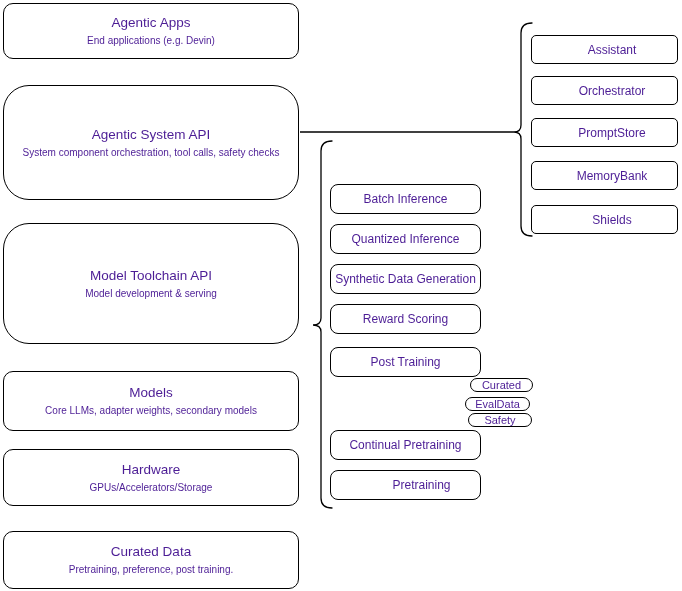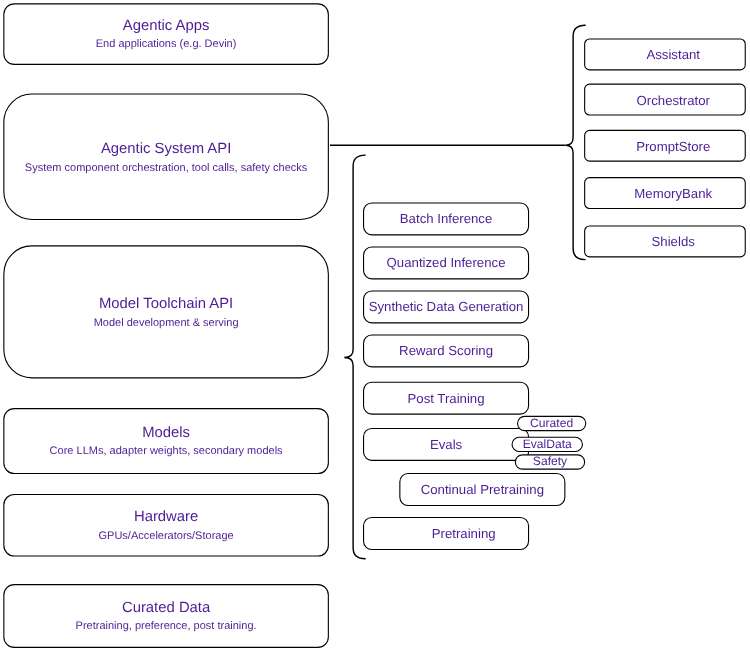--- a/index.html
+++ b/index.html
@@ -94,22 +94,21 @@
   <div class="node bigbox" style="top:531px; height:58px; border-radius:10px;">
     <div class="title">Curated Data</div>
     <div class="subtitle">Pretraining, preference, post training.</div>
   </div>
 
   <div class="node midbox" style="top:184px;">Batch Inference</div>
   <div class="node midbox" style="top:224px;">Quantized Inference</div>
   <div class="node midbox" style="top:264px;">Synthetic Data Generation</div>
   <div class="node midbox" style="top:304px;">Reward Scoring</div>
   <div class="node midbox" style="top:347px;">Post Training</div>
-  <div class="node midbox" style="top:389px;">Evals</div>
-  <div class="node midbox" style="top:430px;margin-left:33px;">Continual Pretraining</div>
+  <div class="node midbox" style="top:430px;">Continual Pretraining</div>
   <div class="node midbox" style="top:470px;padding-left:32px;">Pretraining</div>
 
   <div class="pill" style="left:470px; top:378px; width:63px; height:14px;">Curated</div>
   <div class="pill" style="left:465px; top:397px; width:65px; height:14px;">EvalData</div>
   <div class="pill" style="left:468px; top:413px; width:64px; height:14px;">Safety</div>
 
   <div class="node rightbox" style="top:35px;">Assistant</div>
   <div class="node rightbox" style="top:76px;">Orchestrator</div>
   <div class="node rightbox" style="top:118px;">PromptStore</div>
   <div class="node rightbox" style="top:161px;">MemoryBank</div>

